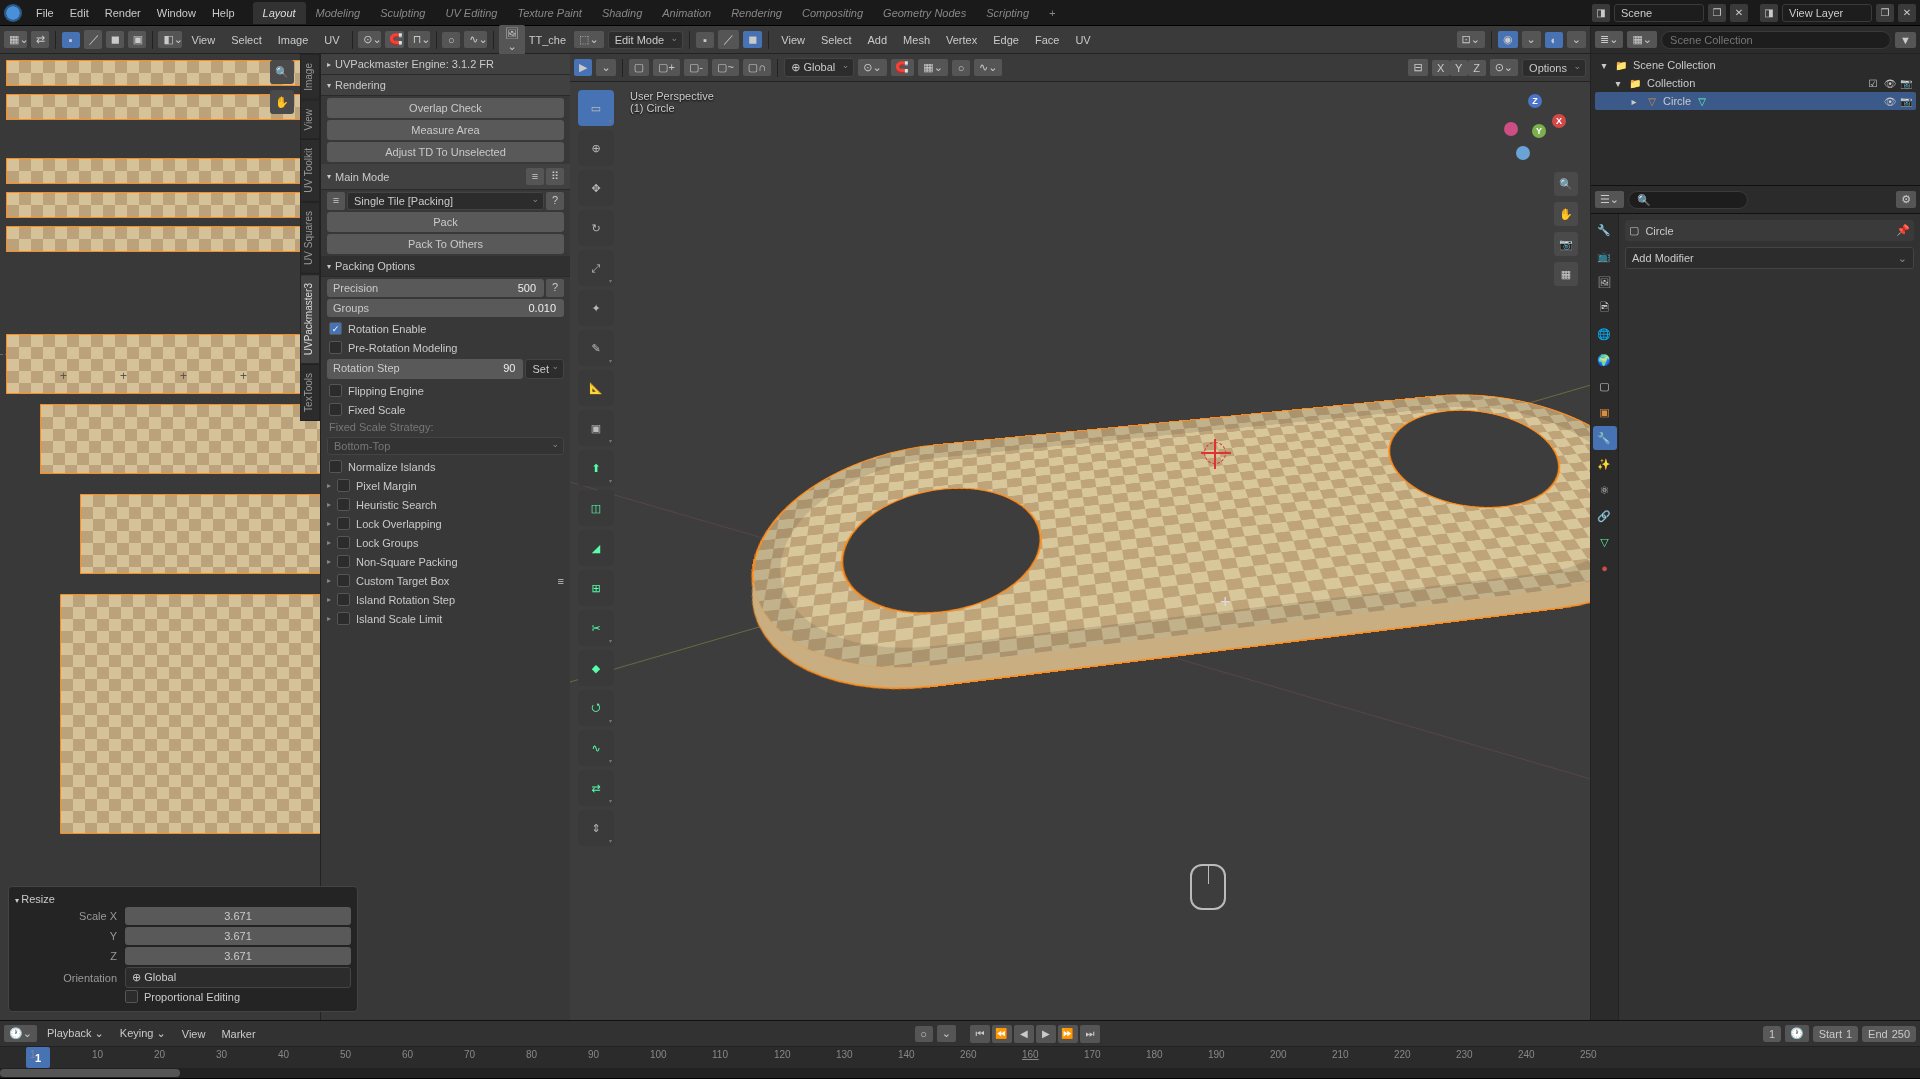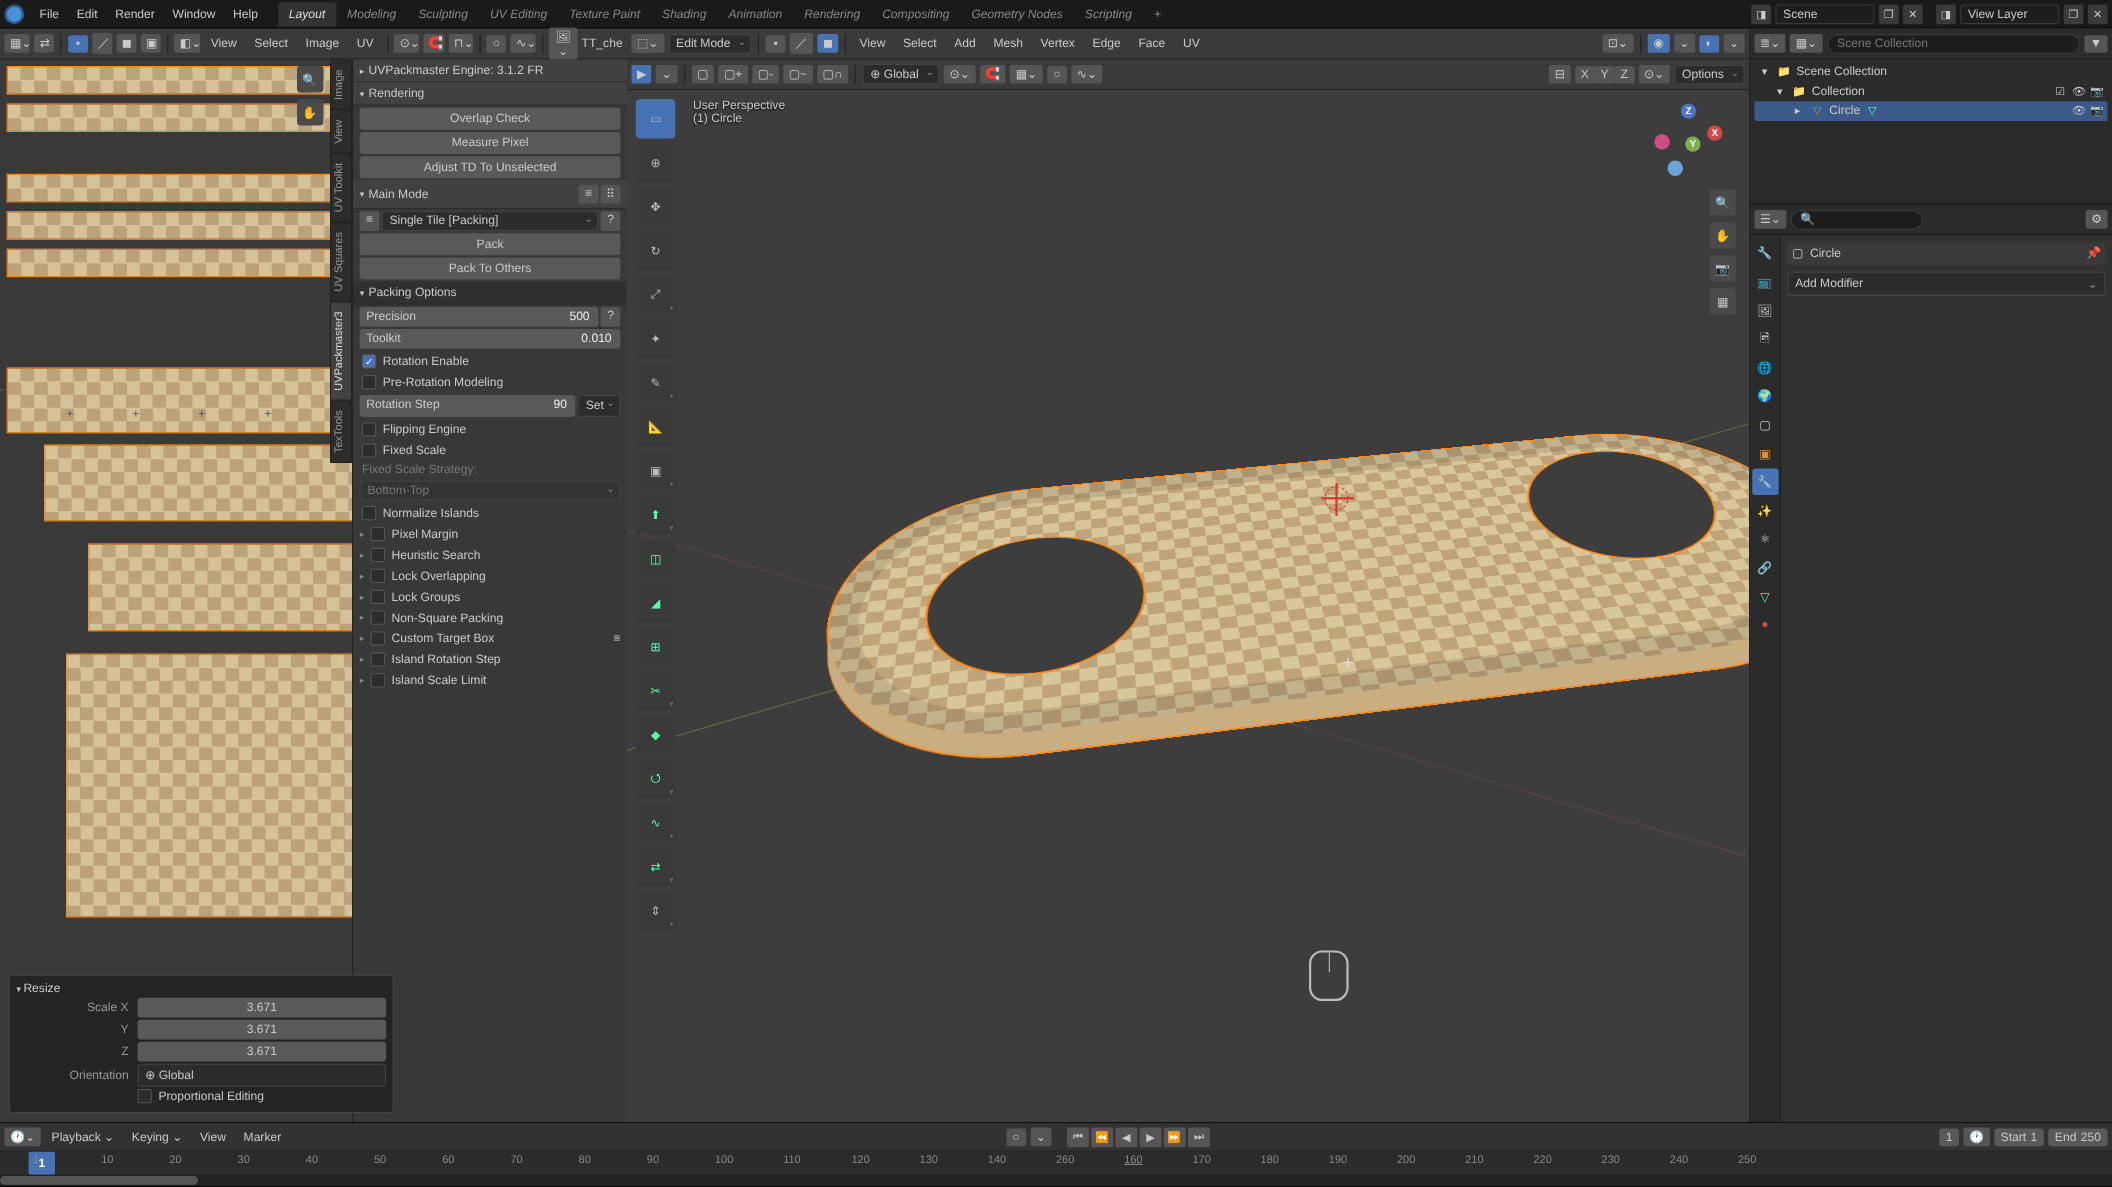--- a/index.html
+++ b/index.html
@@ -245,21 +245,21 @@
       <div class="npanel">
         <div class="np-header">
           <span class="tri">▸</span>
             <span>UVPackmaster Engine: 3.1.2 FR</span>
         </div>
         <div class="np-header">
           <span class="tri">▾</span>
             <span>Rendering</span>
         </div>
         <div class="np-btn">Overlap Check</div>
-        <div class="np-btn">Measure Pixel</div>
+        <div class="np-btn">Measure Area</div>
         <div class="np-btn">Adjust TD To Unselected</div>
 
         <div class="np-header">
           <span class="tri">▾</span>
             <span>Main Mode</span>
           <span style="margin-left:auto;display:flex;gap:2px">
             <span class="hdr-btn">≡</span>
             <span class="hdr-btn">⠿</span>
           </span>
         </div>
@@ -276,21 +276,21 @@
             <span>Packing Options</span>
         </div>
         <div style="display:flex;gap:2px;margin:2px 6px">
           <div class="np-field" style="flex:1;margin:0">
               <span class="lbl">Precision</span>
               <span class="val">500</span>
             </div>
           <div class="hdr-btn">?</div>
         </div>
         <div class="np-field">
-            <span class="lbl">Toolkit</span>
+            <span class="lbl">Groups</span>
             <span class="val">0.010</span>
           </div>
         <div class="np-check">
             <span class="box on"></span>
             <span>Rotation Enable</span>
           </div>
         <div class="np-check">
             <span class="box"></span>
             <span>Pre-Rotation Modeling</span>
           </div>

